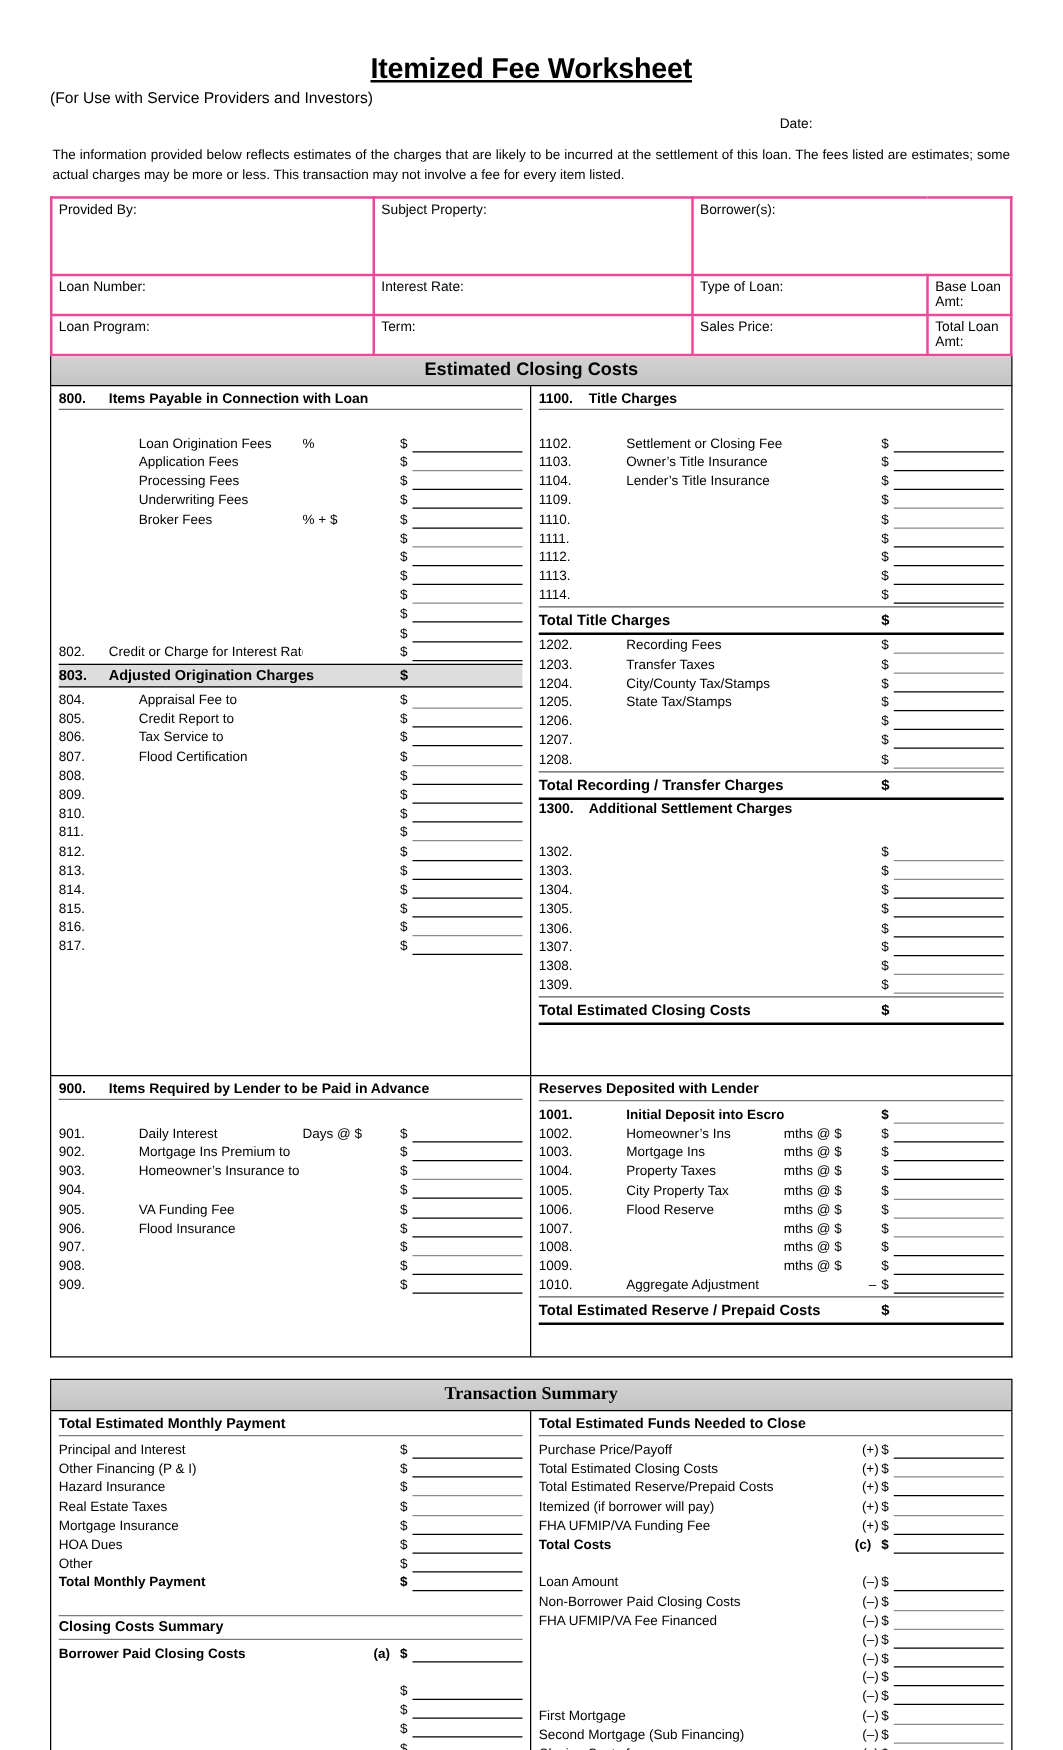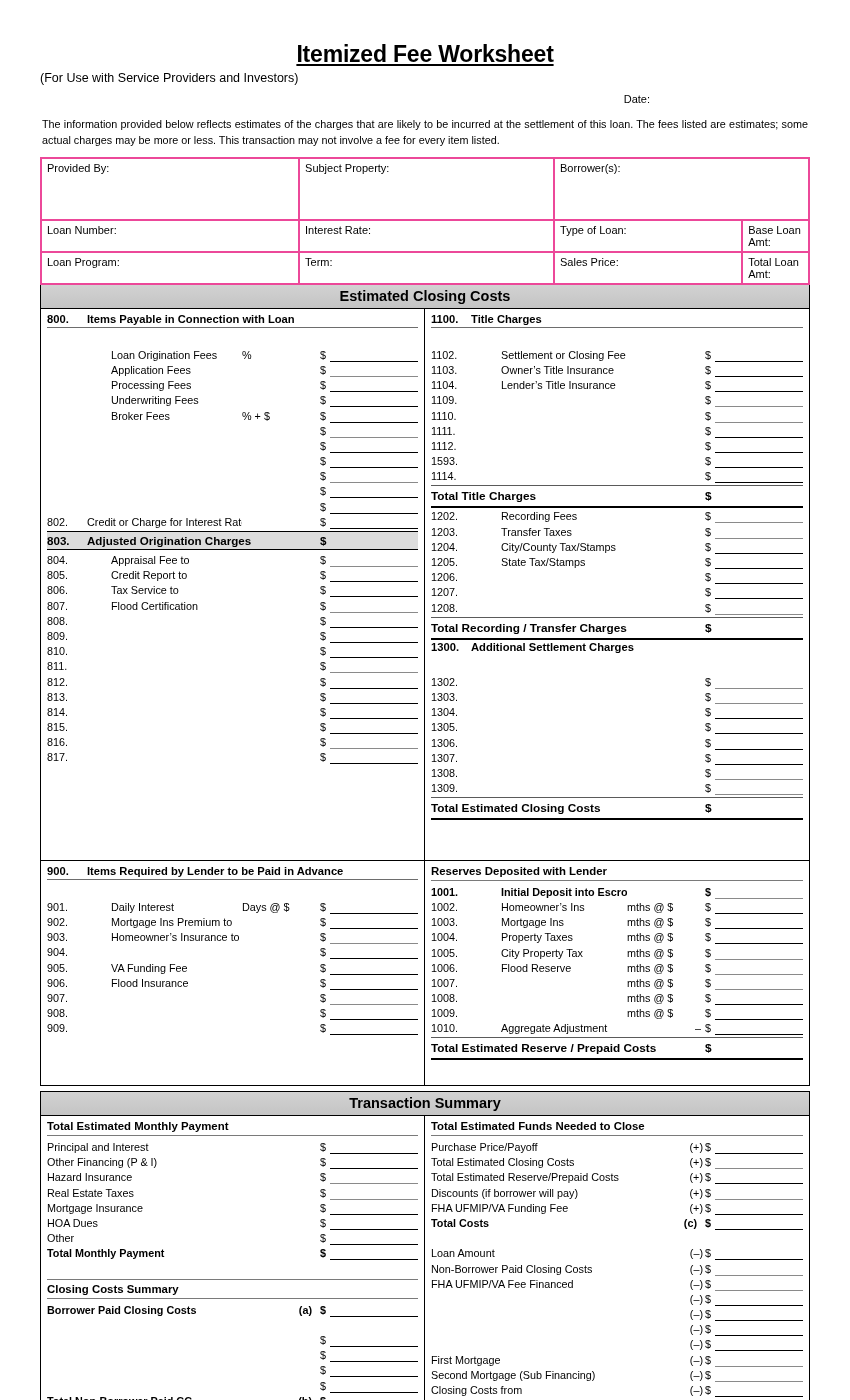--- a/index.html
+++ b/index.html
@@ -442,21 +442,21 @@
             <span class="dol">$</span>
             <span class="amt thick"></span>
           </div>
         <div class="r">
             <span class="num w46">1112.</span>
             <span class="lbl ind2"></span>
             <span class="dol">$</span>
             <span class="amt"></span>
           </div>
         <div class="r">
-            <span class="num w46">1593.</span>
+            <span class="num w46">1113.</span>
             <span class="lbl ind2"></span>
             <span class="dol">$</span>
             <span class="amt thick"></span>
           </div>
         <div class="r">
             <span class="num w46">1114.</span>
             <span class="lbl ind2"></span>
             <span class="dol">$</span>
             <span class="amt"></span>
           </div>
@@ -737,21 +737,21 @@
           </div>
       </div>
       <div class="total-row">
         <span class="lbl">Total Estimated Reserve / Prepaid Costs</span>
         <span class="dol">$</span>
         <span class="amt none"></span>
       </div>
     </div>
   </div>
 
-  <div class="banner" style="border-top:1px solid #000;margin-top:5px;">Transaction Summary</div>
+  <div class="banner" style="border-top:1px solid #000;margin-top:17px;font-family:Liberation Serif, serif;">Transaction Summary</div>
 
   <div class="cols">
 
     <div class="col left">
       <div class="sub-head">Total Estimated Monthly Payment</div>
 
       <div>
         <div class="r">
             <span class="lbl">Principal and Interest</span>
             <span class="tag"></span>
@@ -868,21 +868,21 @@
             <span class="dol">$</span>
             <span class="amt thin"></span>
           </div>
         <div class="r">
             <span class="lbl">Total Estimated Reserve/Prepaid Costs</span>
             <span class="sign">(+)</span>
             <span class="dol">$</span>
             <span class="amt"></span>
           </div>
         <div class="r">
-            <span class="lbl">Discounts (if borrower will pay)</span>
+            <span class="lbl">Itemized (if borrower will pay)</span>
             <span class="sign">(+)</span>
             <span class="dol">$</span>
             <span class="amt thin"></span>
           </div>
         <div class="r">
             <span class="lbl">FHA UFMIP/VA Funding Fee</span>
             <span class="sign">(+)</span>
             <span class="dol">$</span>
             <span class="amt thick"></span>
           </div>

